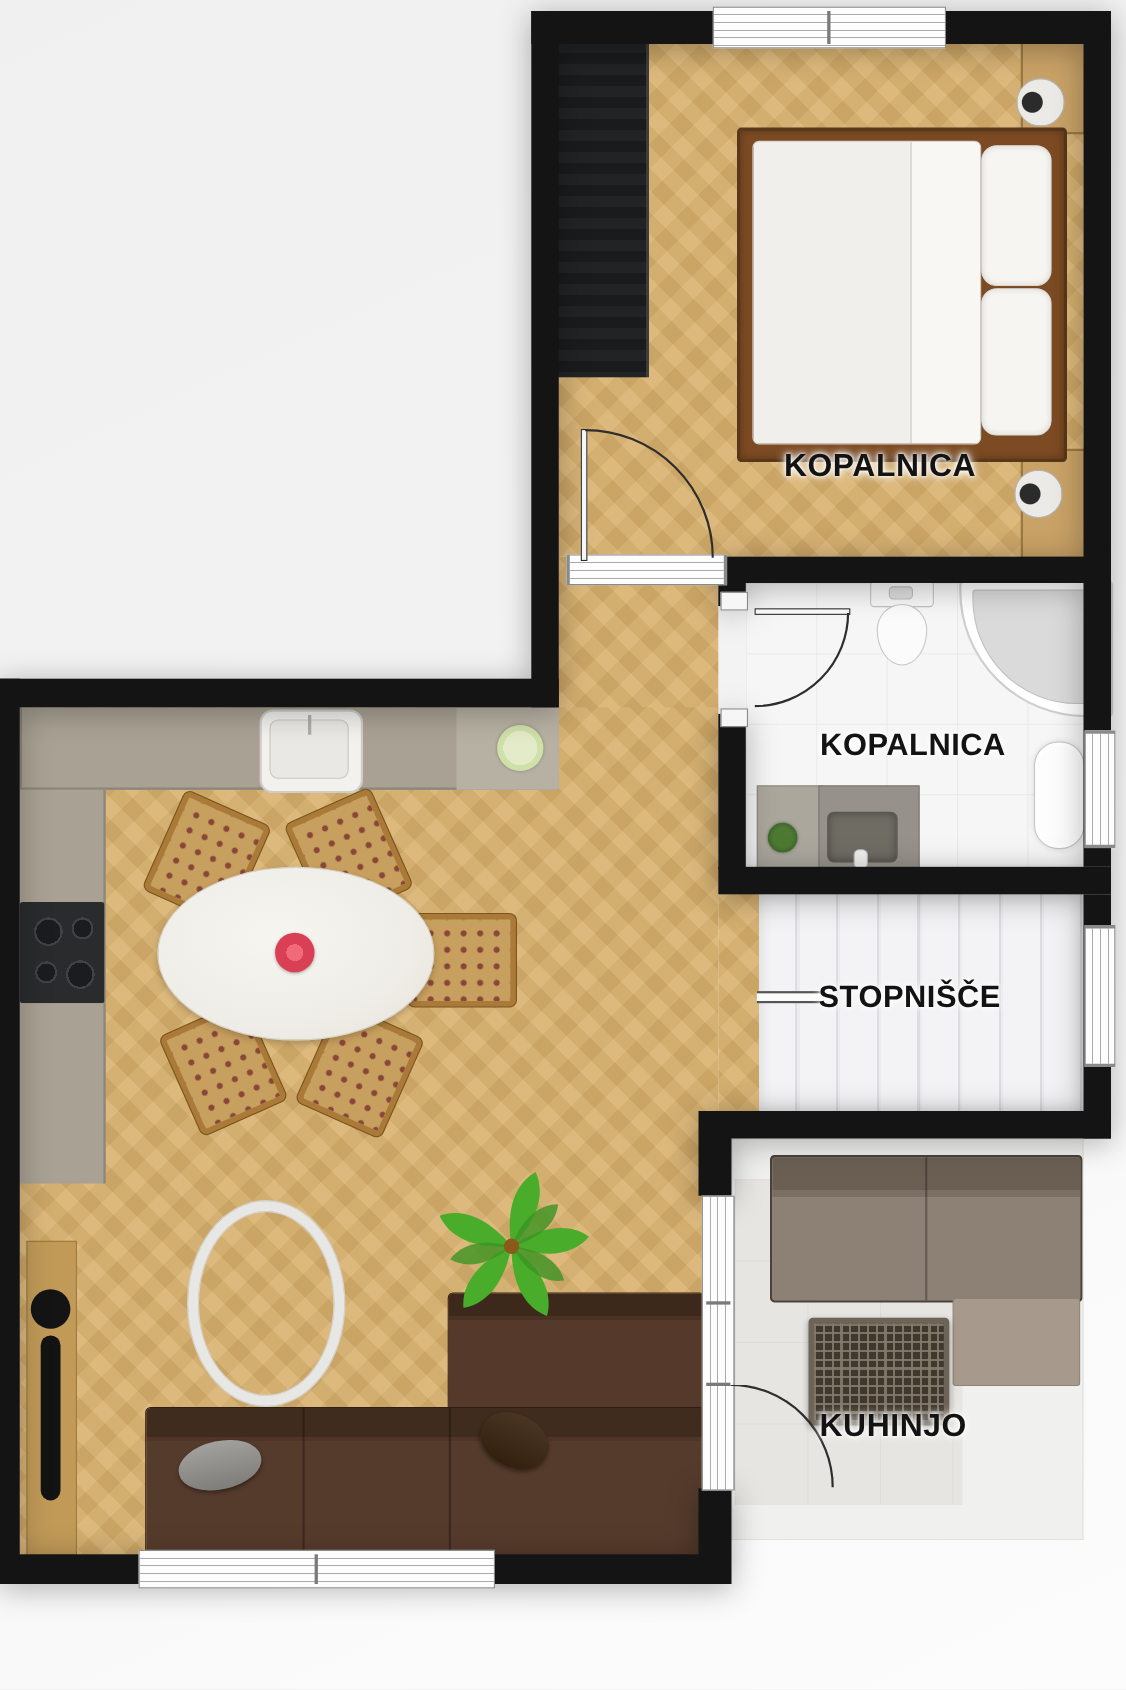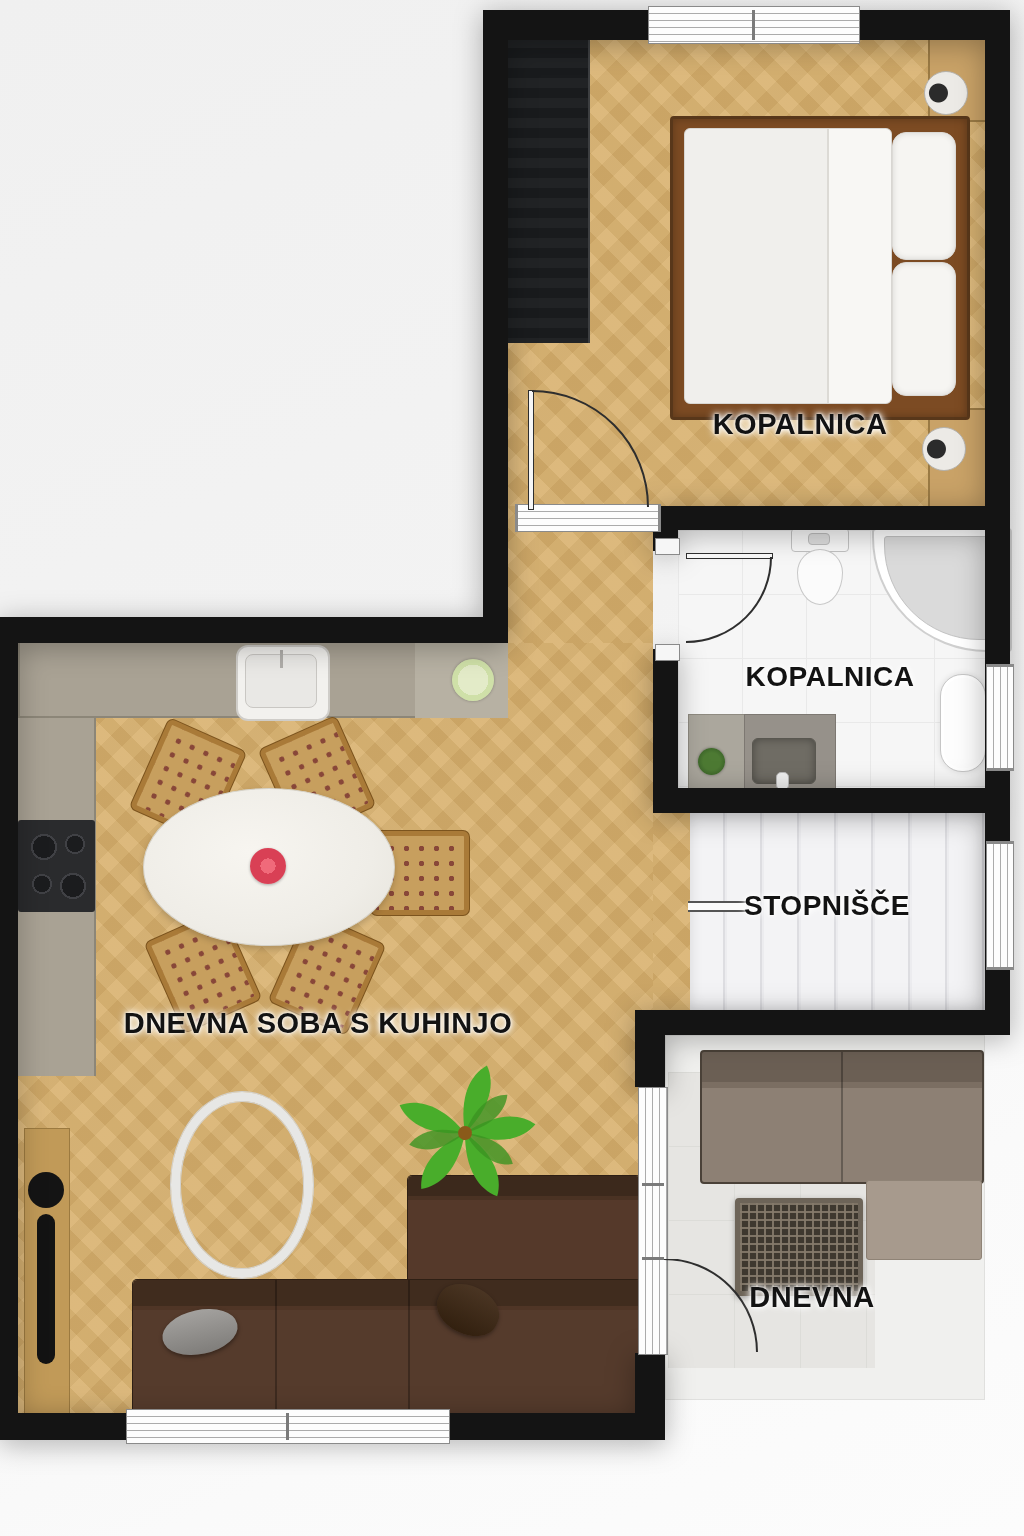--- a/index.html
+++ b/index.html
@@ -203,16 +203,15 @@
     <div class="mullion" style="left:159px;top:3px;width:3px;height:27px;"></div>
   </div>
   <div class="win win-v" style="left:638px;top:1087px;width:28px;height:266px;">
     <div class="mullion" style="left:3px;top:95px;width:22px;height:3px;"></div>
     <div class="mullion" style="left:3px;top:169px;width:22px;height:3px;"></div>
   </div>
 
   <div class="room-label" style="left:800px;top:424px;">KOPALNICA</div>
   <div class="room-label" style="left:830px;top:677px;font-size:28px;">KOPALNICA</div>
   <div class="room-label" style="left:827px;top:906px;font-size:28px;">STOPNIŠČE</div>
-  <div class="room-label" style="left:812px;top:1297px;">DNEVNA</div>
-  <div class="room-label" style="left:318px;top:1023px;">DNEVNA SOBA S KUHINJO</div>
+  <div class="room-label" style="left:812px;top:1297px;">KUHINJO</div>
 
 </div>
 
 </body></html>

